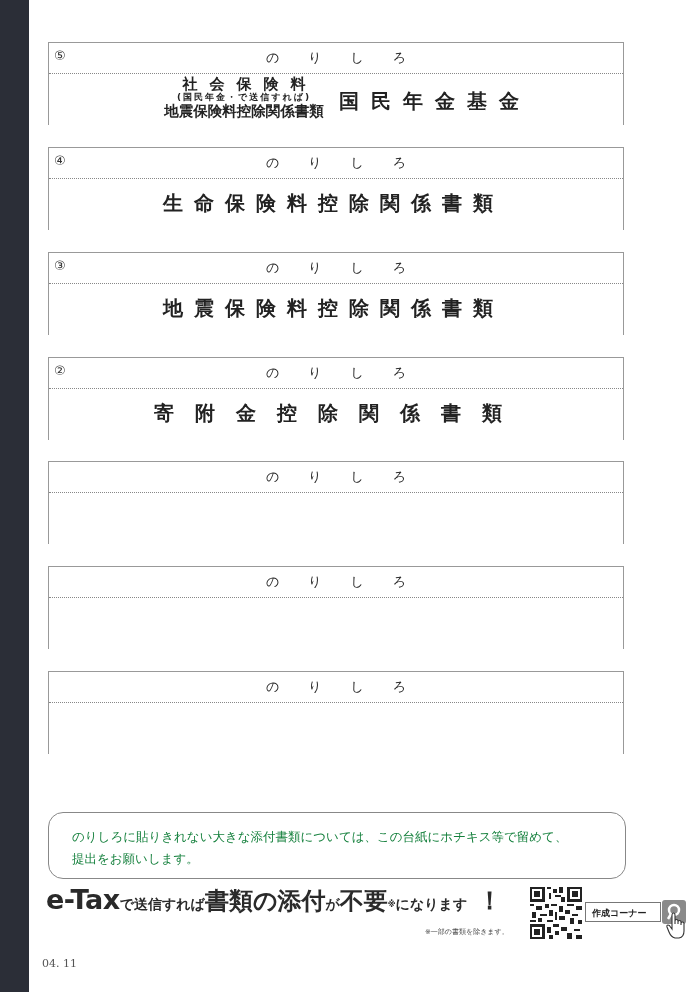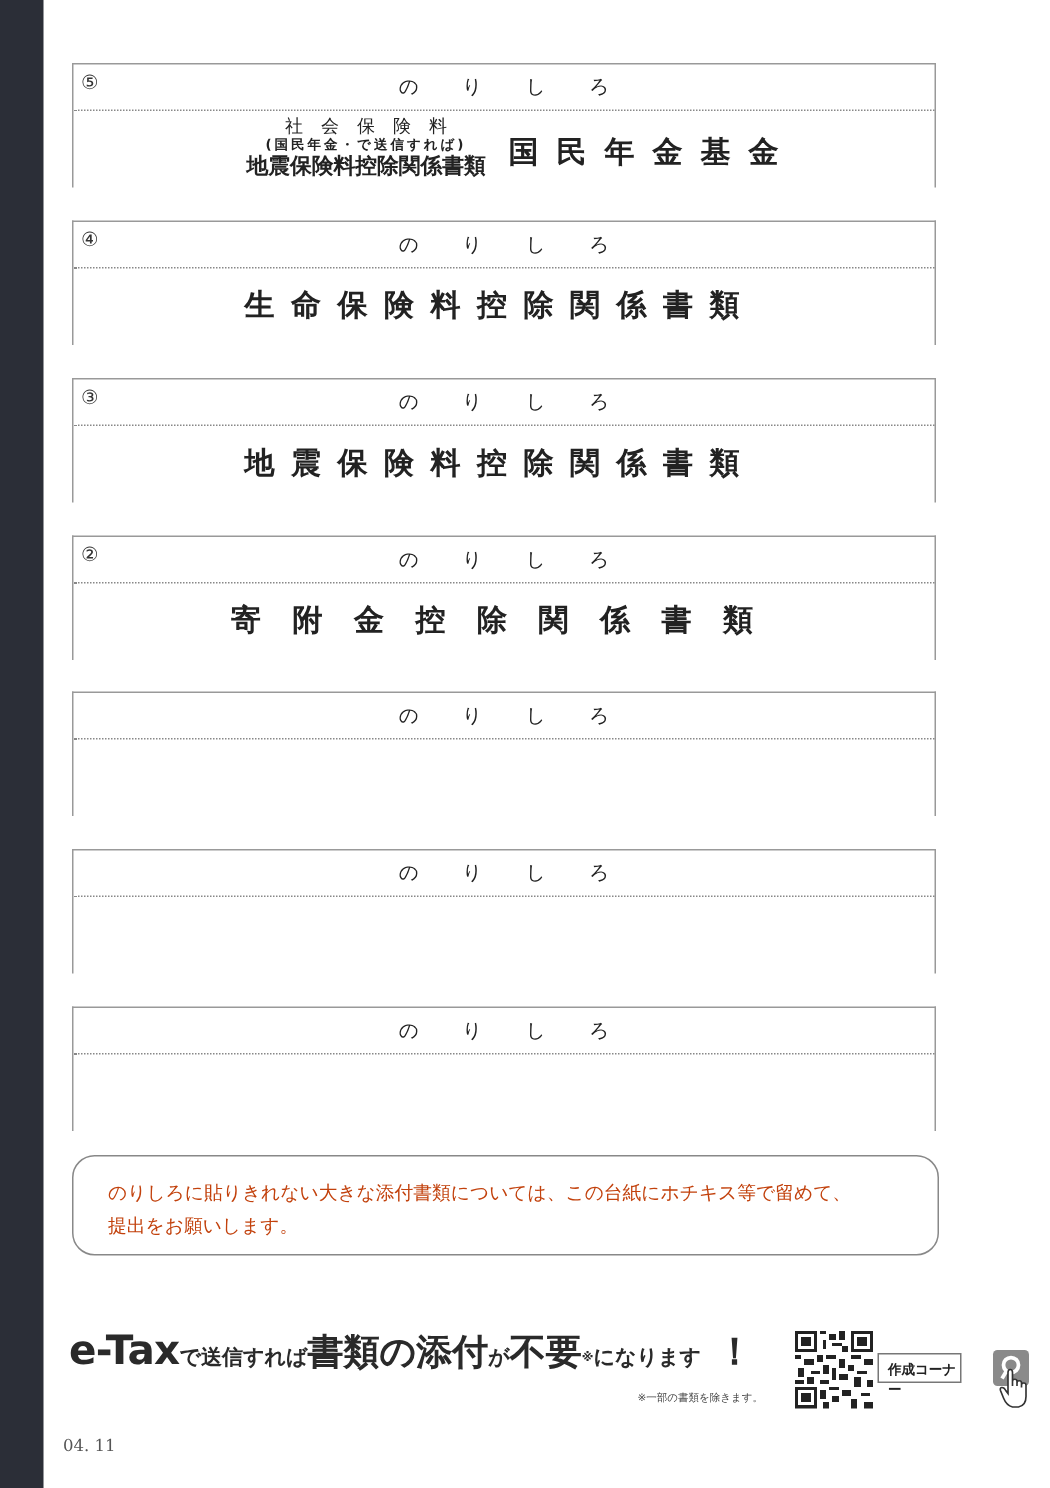--- a/index.html
+++ b/index.html
@@ -34,49 +34,49 @@
     position: absolute; left: 0; right: 16px; top: 11px; text-align: center;
     font-size: 20px; font-weight: bold; letter-spacing: 11px; padding-left: 11px; color: #222;
   }
   .slot .title.wide { letter-spacing: 21px; padding-left: 21px; }
   .combo {
     position: absolute; left: 110px; top: 2px; width: 380px; height: 50px;
   }
   .combo .left {
     position: absolute; left: 0; top: 0; width: 170px; text-align: center; color: #222;
   }
-  .combo .l1 { font-size: 12px; font-weight: normal; letter-spacing: 12px; padding-left: 12px; line-height: 16px; }
+  .combo .l1 { font-size: 15px; font-weight: bold; letter-spacing: 12px; padding-left: 12px; line-height: 16px; }
   .combo .l2 { font-size: 9px; font-weight: bold; letter-spacing: 2px; line-height: 11px; }
   .combo .l3 { font-size: 14.5px; font-weight: bold; line-height: 17px; letter-spacing: 0px; }
   .combo .right {
     position: absolute; left: 180px; top: 12px; font-size: 20px; font-weight: bold;
     letter-spacing: 12px; color: #222;
   }
   .notice {
-    position: absolute; left: 48px; top: 770px; width: 578px; height: 67px;
+    position: absolute; left: 48px; top: 812px; width: 578px; height: 67px;
     border: 1.2px solid #888; border-radius: 15px; box-sizing: border-box;
-    padding: 13px 0 0 23px; font-size: 12.5px; line-height: 22px; color: #c2410c;
+    padding: 13px 0 0 23px; font-size: 12.5px; line-height: 22px; color: #15803d;
   }
   .promo {
     position: absolute; left: 46px; top: 884px; white-space: nowrap; color: #2a2a2a;
     font-weight: bold;
   }
   .promo .etax { font-size: 27px; font-family: "DejaVu Sans", sans-serif; letter-spacing: -0.5px; text-align: right; }
   .promo .sm { font-size: 14px; }
   .promo .lg { font-size: 24px; }
   .promo .tiny { font-size: 8px; vertical-align: 2px; }
   .promo .bang { font-size: 25px; margin-left: 10px; }
   .footnote {
     position: absolute; left: 425px; top: 927px; font-size: 7px; color: #444;
   }
   .qr {
     position: absolute; left: 530px; top: 887px; width: 52px; height: 52px;
   }
   .search-box {
-    position: absolute; left: 585px; top: 902px; width: 56px; height: 20px;
+    position: absolute; left: 585px; top: 902px; width: 76px; height: 20px;
     border: 1.5px solid #777; box-sizing: border-box; font-size: 9px; font-weight: bold;
     padding: 4px 0 0 6px; color: #222;
   }
   .search-btn {
     position: absolute; left: 662px; top: 900px; width: 24px; height: 24px;
     background: #8a8a8a; border-radius: 3px;
   }
   .hand { position: absolute; left: 666px; top: 912px; }
   .page-code {
     position: absolute; left: 42px; top: 957px; font-size: 11px; color: #555;

